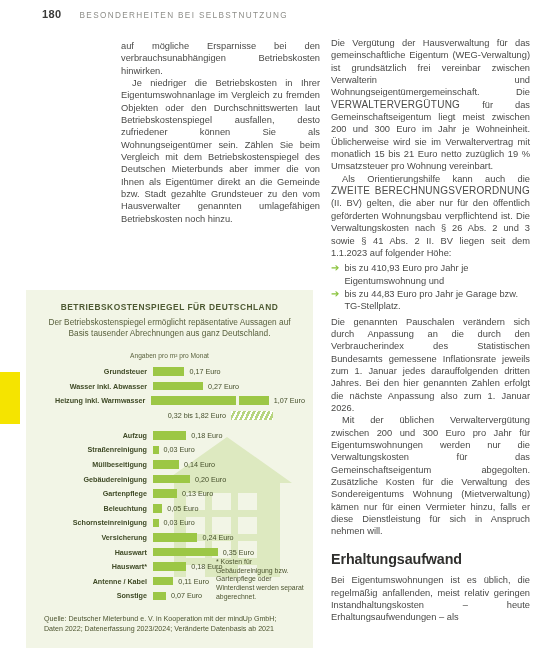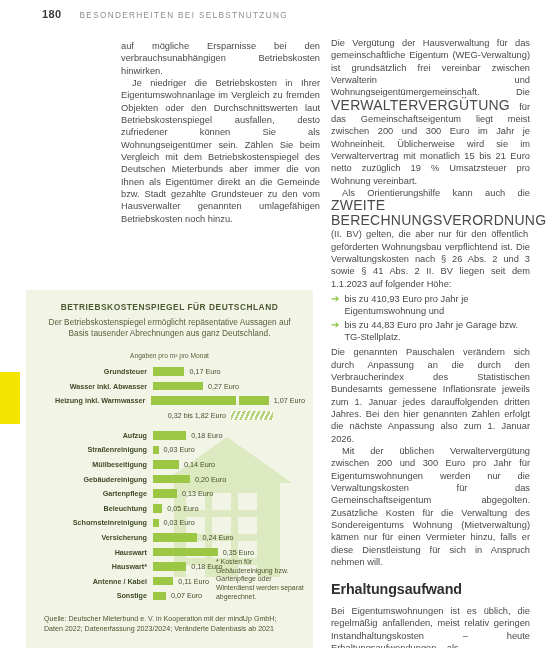--- a/index.html
+++ b/index.html
@@ -17,21 +17,21 @@
   .runhead .pageno{font-size:11px;font-weight:bold;color:#3b3b39;letter-spacing:.4px;}
   .runhead .rhtitle{font-size:8.2px;color:#8d8d88;letter-spacing:1.35px;}
 
   
   .thumbtab{position:absolute;left:0;top:372px;width:20px;height:52px;background:#f5e400;}
 
   
   .col{position:absolute;font-size:9.3px;line-height:12.35px;text-align:justify;color:#4a4a48;}
   .col p{margin:0;}
   .col p.ind{text-indent:11px;}
-  .sc{font-size:14px;letter-spacing:.25px;}
+  .sc{font-size:10px;letter-spacing:.25px;}
   h2.head{font-size:14.3px;font-weight:bold;color:#2f2f2d;margin:0 0 7px 0;line-height:16.5px;letter-spacing:-.1px;}
 
   #col-left{left:121px;top:40px;width:199px;}
   #col-right{left:331px;top:37px;width:199px;}
 
   .bullets{margin:3px 0 3px 0;}
   .bullet{display:flex;gap:5px;align-items:flex-start;margin-bottom:1px;}
   .bullet .arrow{color:#8bc43f;font-size:10px;line-height:12.4px;flex:0 0 auto;}
   .bullet .btxt{flex:1 1 auto;text-align:left;}
 

